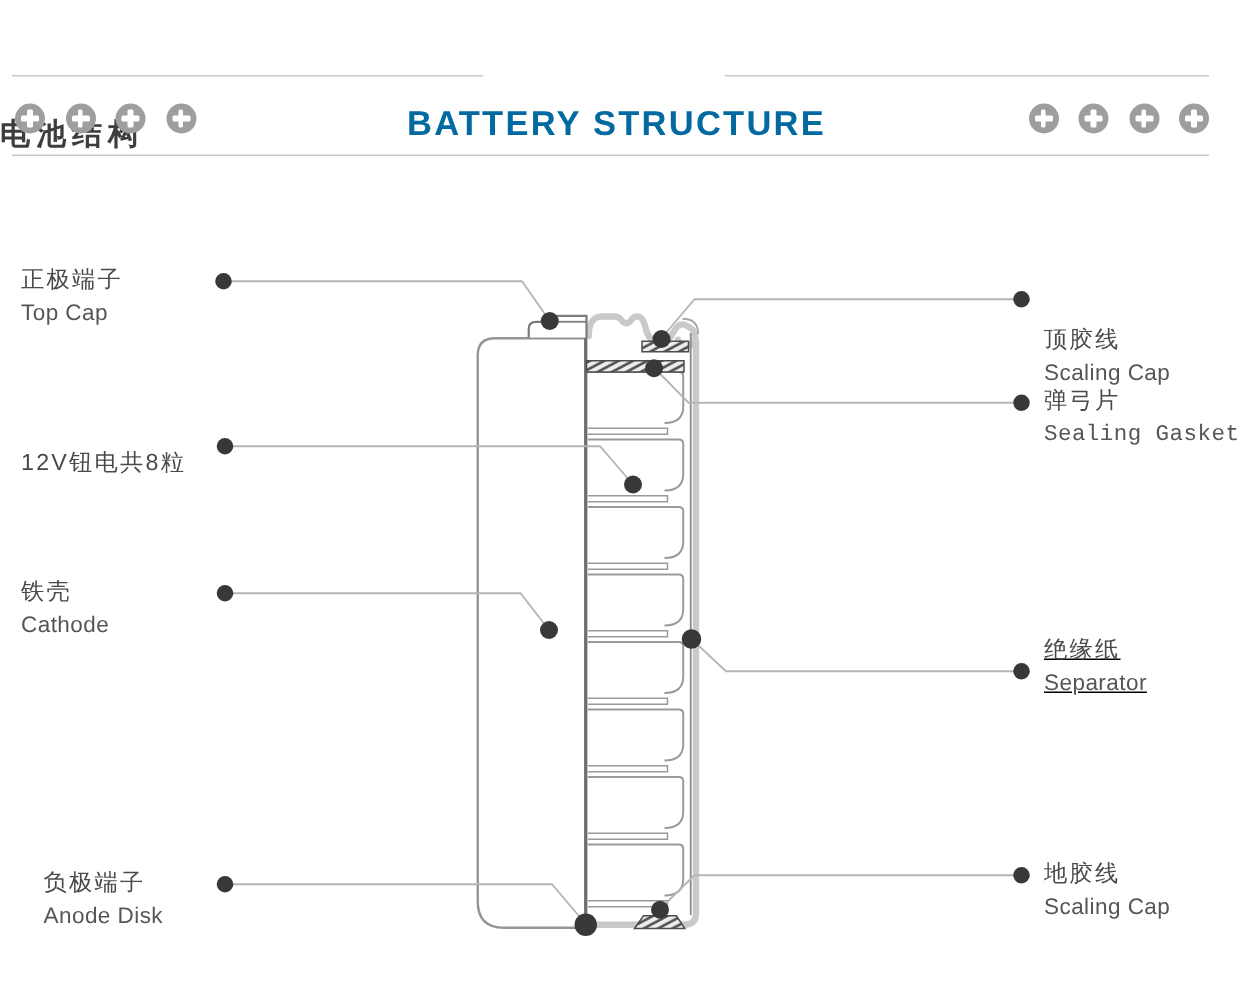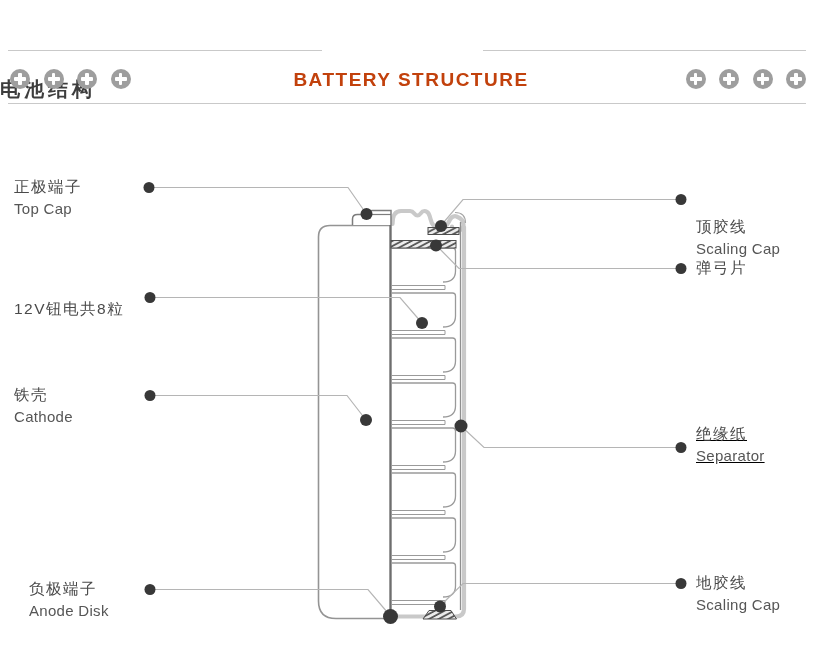--- a/index.html
+++ b/index.html
@@ -8,38 +8,38 @@
     font-family:"Liberation Sans","DejaVu Sans",sans-serif;
   }
   
   .rule{position:absolute;height:1px;background:#c9c9c9;}
   .rule-a-left{left:8px;top:50px;width:314px;}
   .rule-a-right{left:483px;top:50px;width:323px;}
   .rule-b{left:8px;top:103px;width:798px;}
   .title-zh{position:absolute;left:0;width:822px;top:48px;text-align:left;
     font-size:20px;font-weight:bold;color:#3d3d3d;letter-spacing:4px;margin-top:28px;}
   .title-en{position:absolute;left:0;width:822px;top:69px;text-align:center;
-    font-size:19px;font-weight:bold;color:#c2410c;letter-spacing:1.5px;}
+    font-size:23px;font-weight:bold;color:#0369a1;letter-spacing:1.5px;}
   
   .plus-row{position:absolute;top:69px;display:flex;gap:13.5px;}
   .plus-row.left{left:10px;}
   .plus-row.right{right:31px;}
   .plus{width:20px;height:20px;border-radius:50%;background:#9e9e9e;position:relative;display:inline-block;}
   .plus::before{content:"";position:absolute;left:4px;right:4px;top:8.2px;height:3.6px;background:#fff;border-radius:1px;}
   .plus::after{content:"";position:absolute;top:4px;bottom:4px;left:8.2px;width:3.6px;background:#fff;border-radius:1px;}
   
   .label{position:absolute;line-height:22px;}
   .label .zh{font-size:15.5px;color:#4a4a4a;letter-spacing:1.5px;white-space:nowrap;}
   .label .en{font-size:15px;color:#565656;letter-spacing:0.3px;white-space:nowrap;}
   .lab-l1{left:14px;top:176px;}
   .lab-l2{left:14px;top:286px;margin-top:12px;}
   .lab-l3{left:14px;top:384px;}
   .lab-l4{left:14px;top:578px;margin-left:15px;}
   .lab-r1{left:696px;top:188px;margin-top:28px;}
-  .lab-r2{left:696px;top:257px;}
+  .lab-r2{left:696px;top:257px;font-family:Liberation Mono, monospace;}
   .lab-r3{left:696px;top:423px;text-decoration:underline;}
   .lab-r4{left:696px;top:572px;}
   svg.diagram{position:absolute;left:0;top:0;}
 </style>
 </head>
 <body>
 
 <div class="canvas">
 
   <div class="rule rule-a-left"></div>
@@ -159,20 +159,21 @@
   <div class="label lab-l4">
     <div class="zh">负极端子</div>
     <div class="en">Anode Disk</div>
   </div>
   <div class="label lab-r1">
     <div class="zh">顶胶线</div>
     <div class="en">Scaling Cap</div>
   </div>
   <div class="label lab-r2">
     <div class="zh">弹弓片</div>
+    <div class="en">Sealing Gasket</div>
   </div>
   <div class="label lab-r3">
     <div class="zh">绝缘纸</div>
     <div class="en">Separator</div>
   </div>
   <div class="label lab-r4">
     <div class="zh">地胶线</div>
     <div class="en">Scaling Cap</div>
   </div>
 </div>

